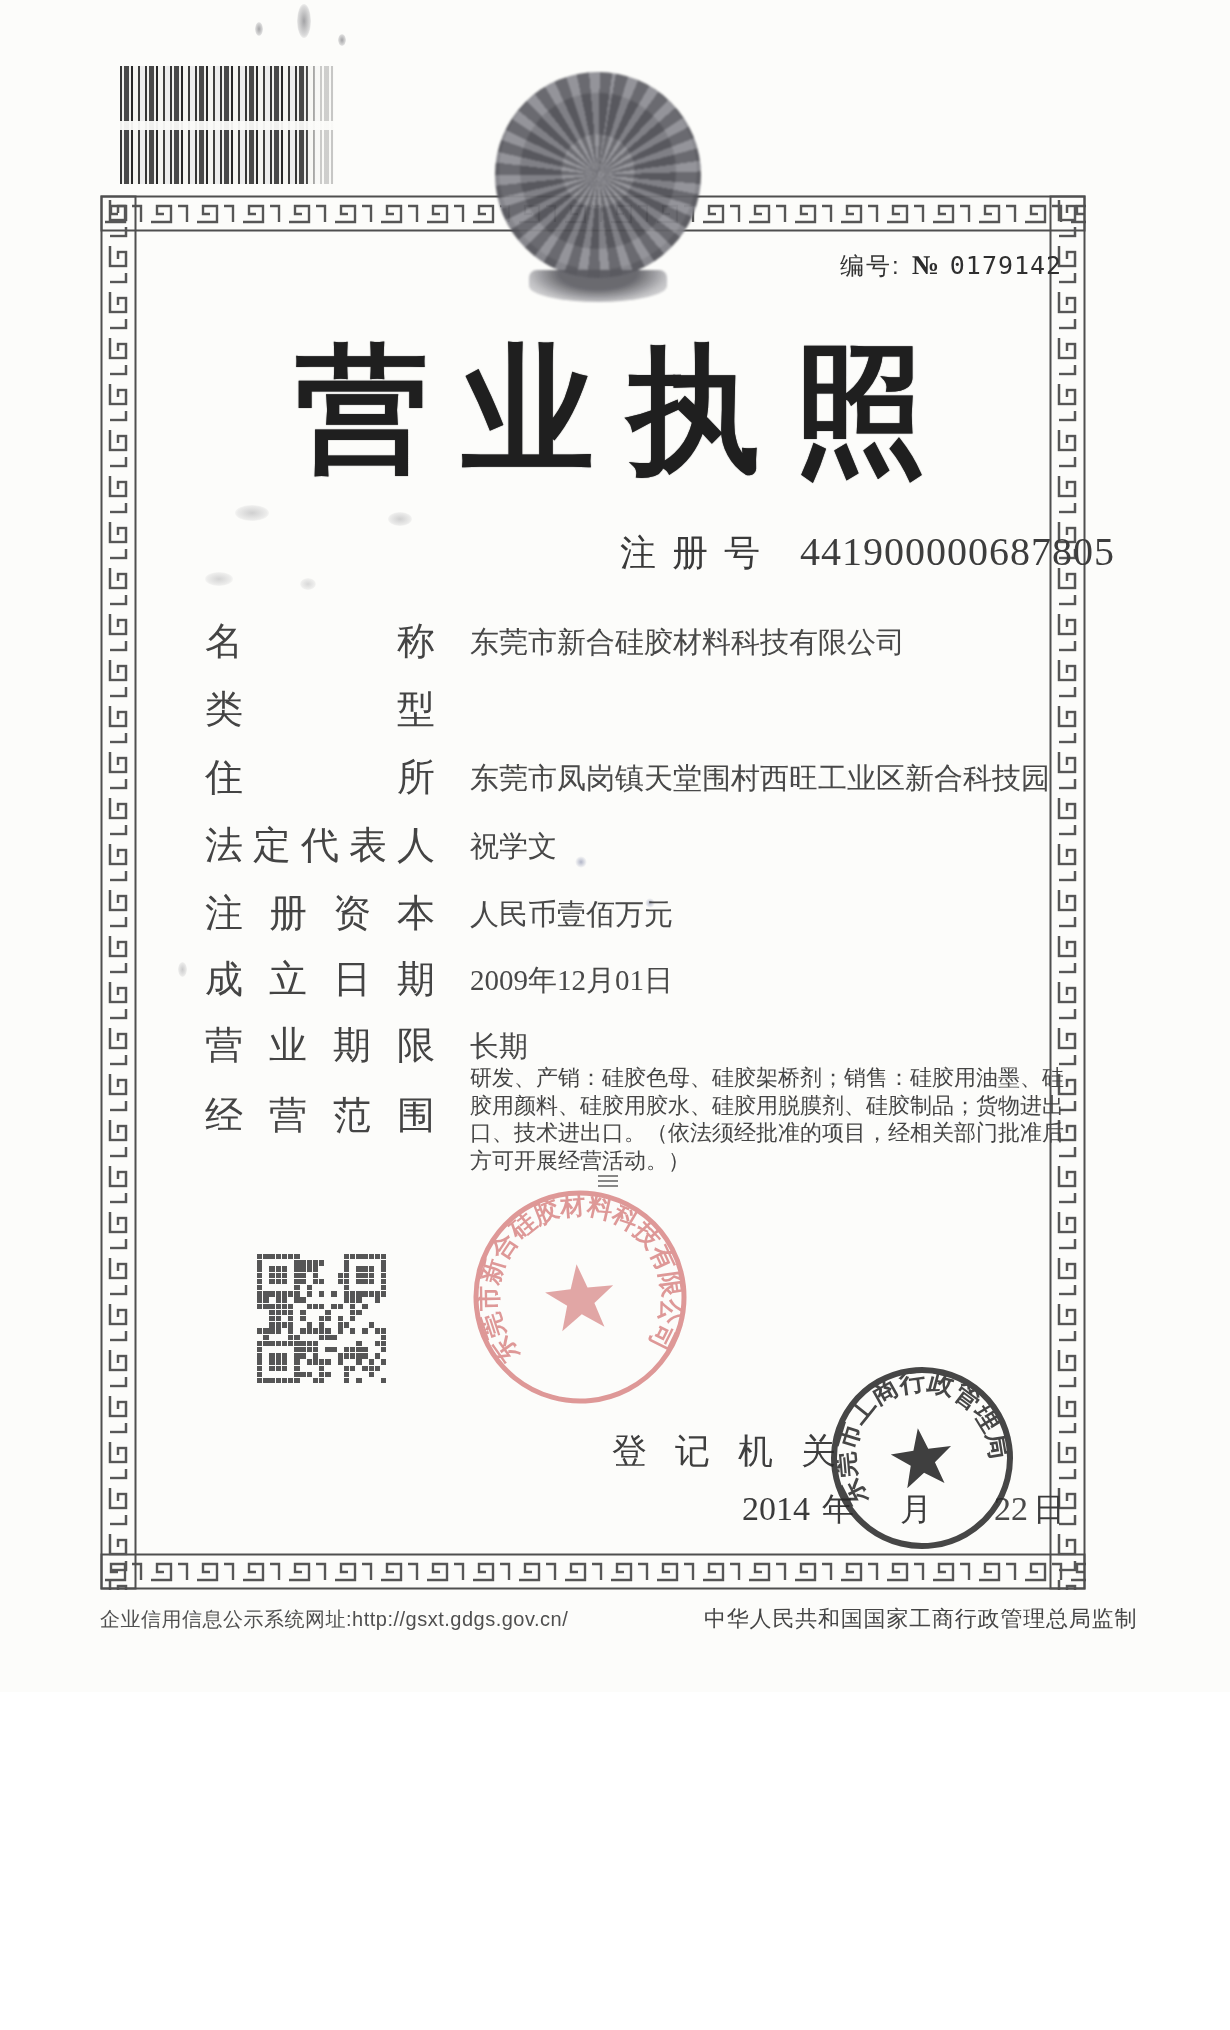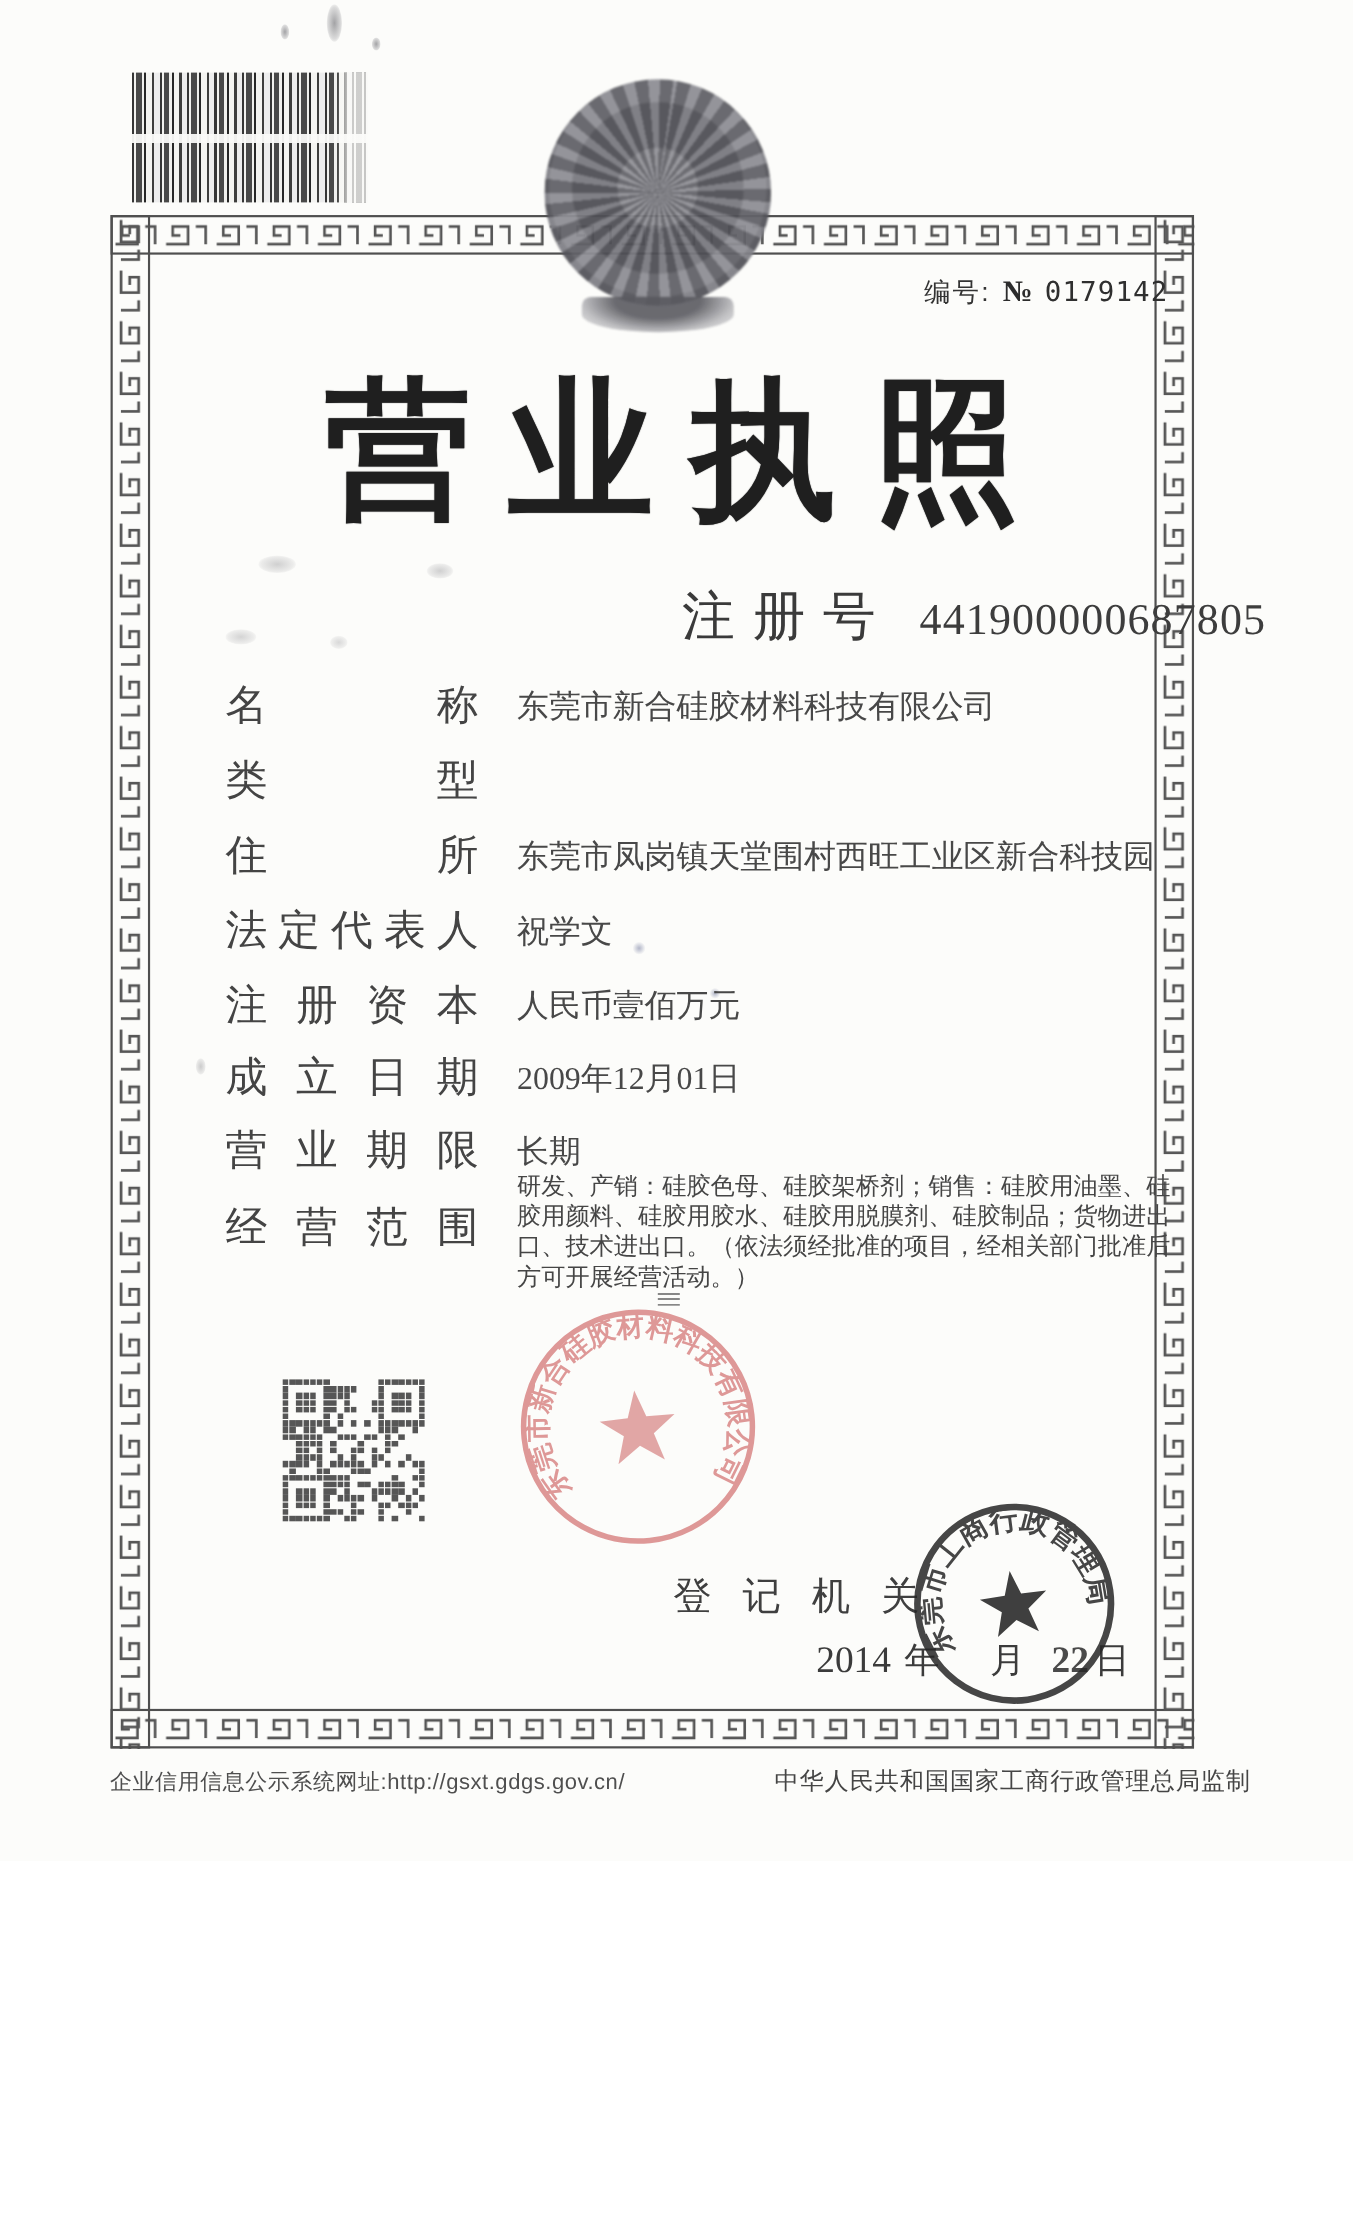--- a/index.html
+++ b/index.html
@@ -32,21 +32,21 @@
   
   .serial{position:absolute;left:840px;top:250px;display:flex;align-items:baseline;gap:11px;z-index:3;}
   .serial .pfx{font-size:24px;color:#333;letter-spacing:2px;}
   .serial .sym{font-family:"Liberation Serif",serif;font-weight:700;font-size:27px;color:#2c2c2c;}
   .serial .num{font-family:"DejaVu Sans Mono",monospace;font-size:25px;letter-spacing:1px;color:#2f2f2f;}
 
   .license-title{position:absolute;left:296px;top:330px;font-size:132px;line-height:160px;font-weight:900;
     letter-spacing:34px;color:#1f1f1f;text-shadow:0 0 1px rgba(25,25,25,.85);transform:scaleY(1.04);z-index:3;white-space:nowrap;}
 
   .regno{position:absolute;left:620px;top:528px;display:flex;align-items:baseline;z-index:3;}
-  .regno .lab{font-size:48px;letter-spacing:16px;color:#3a3a3a;font-weight:500;}
+  .regno .lab{font-size:36px;letter-spacing:16px;color:#3a3a3a;font-weight:500;}
   .regno .num{font-family:"Liberation Serif",serif;font-size:40px;color:#3d3d3d;margin-left:24px;letter-spacing:1px;}
 
   
   .row{position:absolute;left:205px;width:890px;z-index:3;}
   .row .lbl{display:flex;justify-content:space-between;width:230px;font-size:38px;font-weight:500;color:#444;}
   .row .val{position:absolute;left:265px;top:7px;font-family:"Liberation Serif",serif;font-size:29px;color:#484848;white-space:nowrap;}
   .r1{top:616px;} .r2{top:684px;} .r3{top:752px;} .r4{top:820px;}
   .r5{top:888px;} .r6{top:954px;} .r7{top:1020px;} .r8{top:1090px;}
   .r8 .val{top:-26px;width:600px;white-space:normal;font-size:22px;line-height:27.5px;color:#454545;}
   .scope-mark{position:absolute;left:598px;top:1174px;width:20px;height:13px;opacity:.7;z-index:3;
@@ -58,21 +58,21 @@
   
   .seal{position:absolute;z-index:6;}
   .seal-red{left:455px;top:1172px;transform:rotate(-6deg);}
   .seal-black{left:822px;top:1358px;transform:rotate(-8deg);}
 
   
   .registry-label{position:absolute;left:612px;top:1428px;font-size:35px;letter-spacing:28px;color:#3f3f3f;font-weight:500;z-index:3;}
   .date-line{position:absolute;left:742px;top:1488px;font-family:"Liberation Serif",serif;font-size:34px;color:#3b3b3b;z-index:3;display:flex;align-items:baseline;}
   .date-line .u1{margin-left:12px;font-family:"Liberation Sans",sans-serif;font-size:32px;}
   .date-line .u2{margin-left:46px;font-family:"Liberation Sans",sans-serif;font-size:32px;}
-  .date-line .dd{margin-left:24px;color:#4a4a4a;font-weight:700;}
+  .date-line .dd{margin-left:62px;color:#4a4a4a;font-weight:400;}
   .date-line .u3{margin-left:5px;font-family:"Liberation Sans",sans-serif;font-size:32px;}
 
   
   .footer-left{position:absolute;left:100px;top:1606px;font-size:20px;color:#4f4f4f;letter-spacing:.5px;z-index:3;}
   .footer-right{position:absolute;left:704px;top:1604px;font-size:22px;color:#454545;letter-spacing:.8px;font-weight:500;z-index:3;}
 </style>
 </head>
 <body>
 
 <div class="page">

